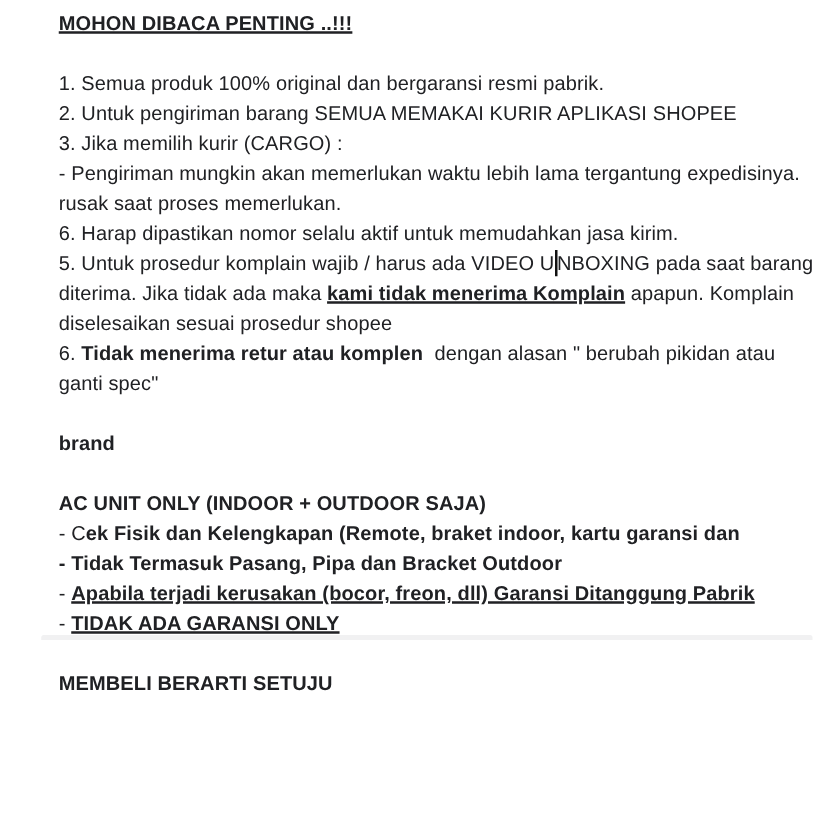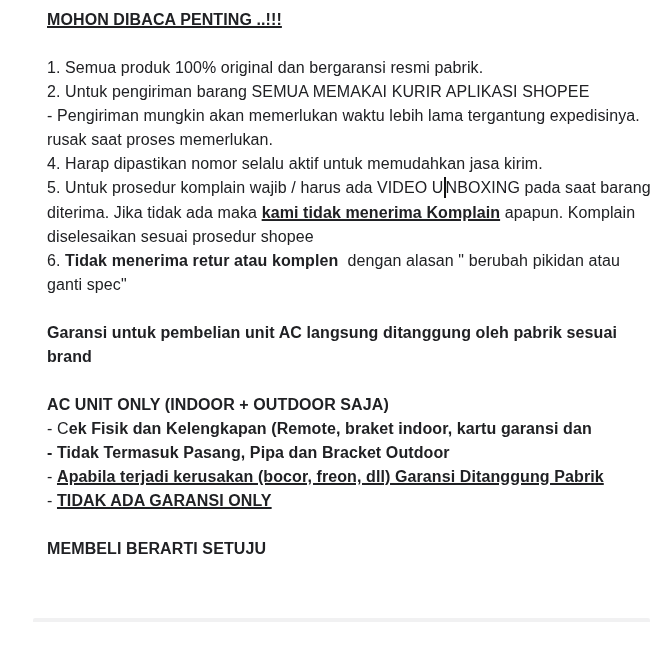--- a/index.html
+++ b/index.html
@@ -7,21 +7,21 @@
     padding: 0;
     width: 657px;
     height: 657px;
     overflow: hidden;
     background: #ffffff;
     font-family: "Liberation Sans", sans-serif;
   }
   .page {
     position: relative;
     width: 657px;
-    height: 622px;
+    height: 512px;
     background: #ffffff;
   }
   .doc {
     position: absolute;
     top: 8px;
     left: 47px;
     right: 10px;
     font-size: 16px;
     line-height: 24px;
     color: #202124;
@@ -54,30 +54,30 @@
 </style>
 </head>
 <body style="background: rgb(255, 255, 255);">
 
 <div class="page">
   <div class="doc" id="doc" style="color: rgb(32, 33, 36);">
       <div class="line"><span class="run b u">MOHON DIBACA PENTING ..!!!</span></div>
       <div class="line"></div>
       <div class="line"><span class="run">1. Semua produk 100% original dan bergaransi resmi pabrik.</span></div>
       <div class="line"><span class="run">2. Untuk pengiriman barang SEMUA MEMAKAI KURIR APLIKASI SHOPEE</span></div>
+      <div class="line"><span class="run">3. Jika memilih kurir (CARGO) :</span></div>
       <div class="line"><span class="run">- Pengiriman mungkin akan memerlukan waktu lebih lama tergantung expedisinya.</span></div>
       <div class="line"><span class="run">rusak saat proses memerlukan.</span></div>
-      <div class="line"><span class="run">4. Harap dipastikan nomor selalu aktif untuk memudahkan jasa kirim.</span></div>
+      <div class="line"><span class="run">6. Harap dipastikan nomor selalu aktif untuk memudahkan jasa kirim.</span></div>
       <div class="line"><span class="run">5. Untuk prosedur komplain wajib / harus ada VIDEO U</span><span class="caret"></span><span class="run">NBOXING pada saat barang</span></div>
       <div class="line"><span class="run">diterima. Jika tidak ada maka </span><span class="run b u">kami tidak menerima Komplain</span><span class="run"> apapun. Komplain</span></div>
       <div class="line"><span class="run">diselesaikan sesuai prosedur shopee</span></div>
       <div class="line"><span class="run">6. </span><span class="run b">Tidak menerima retur atau komplen</span><span class="run">  dengan alasan " berubah pikidan atau</span></div>
       <div class="line"><span class="run">ganti spec"</span></div>
       <div class="line"></div>
-      <div class="line"><span class="run b">Garansi untuk pembelian unit AC langsung ditanggung oleh pabrik sesuai</span></div>
       <div class="line"><span class="run b">brand</span></div>
       <div class="line"></div>
       <div class="line"><span class="run b">AC UNIT ONLY (INDOOR + OUTDOOR SAJA)</span></div>
       <div class="line"><span class="run">- C</span><span class="run b">ek Fisik dan Kelengkapan (Remote, braket indoor, kartu garansi dan</span></div>
       <div class="line"><span class="run b">- Tidak Termasuk Pasang, Pipa dan Bracket Outdoor</span></div>
       <div class="line"><span class="run">- </span><span class="run b u">Apabila terjadi kerusakan (bocor, freon, dll) Garansi Ditanggung Pabrik</span></div>
       <div class="line"><span class="run">- </span><span class="run b u">TIDAK ADA GARANSI ONLY</span></div>
       <div class="line"></div>
       <div class="line"><span class="run b">MEMBELI BERARTI SETUJU</span></div>
     </div>

